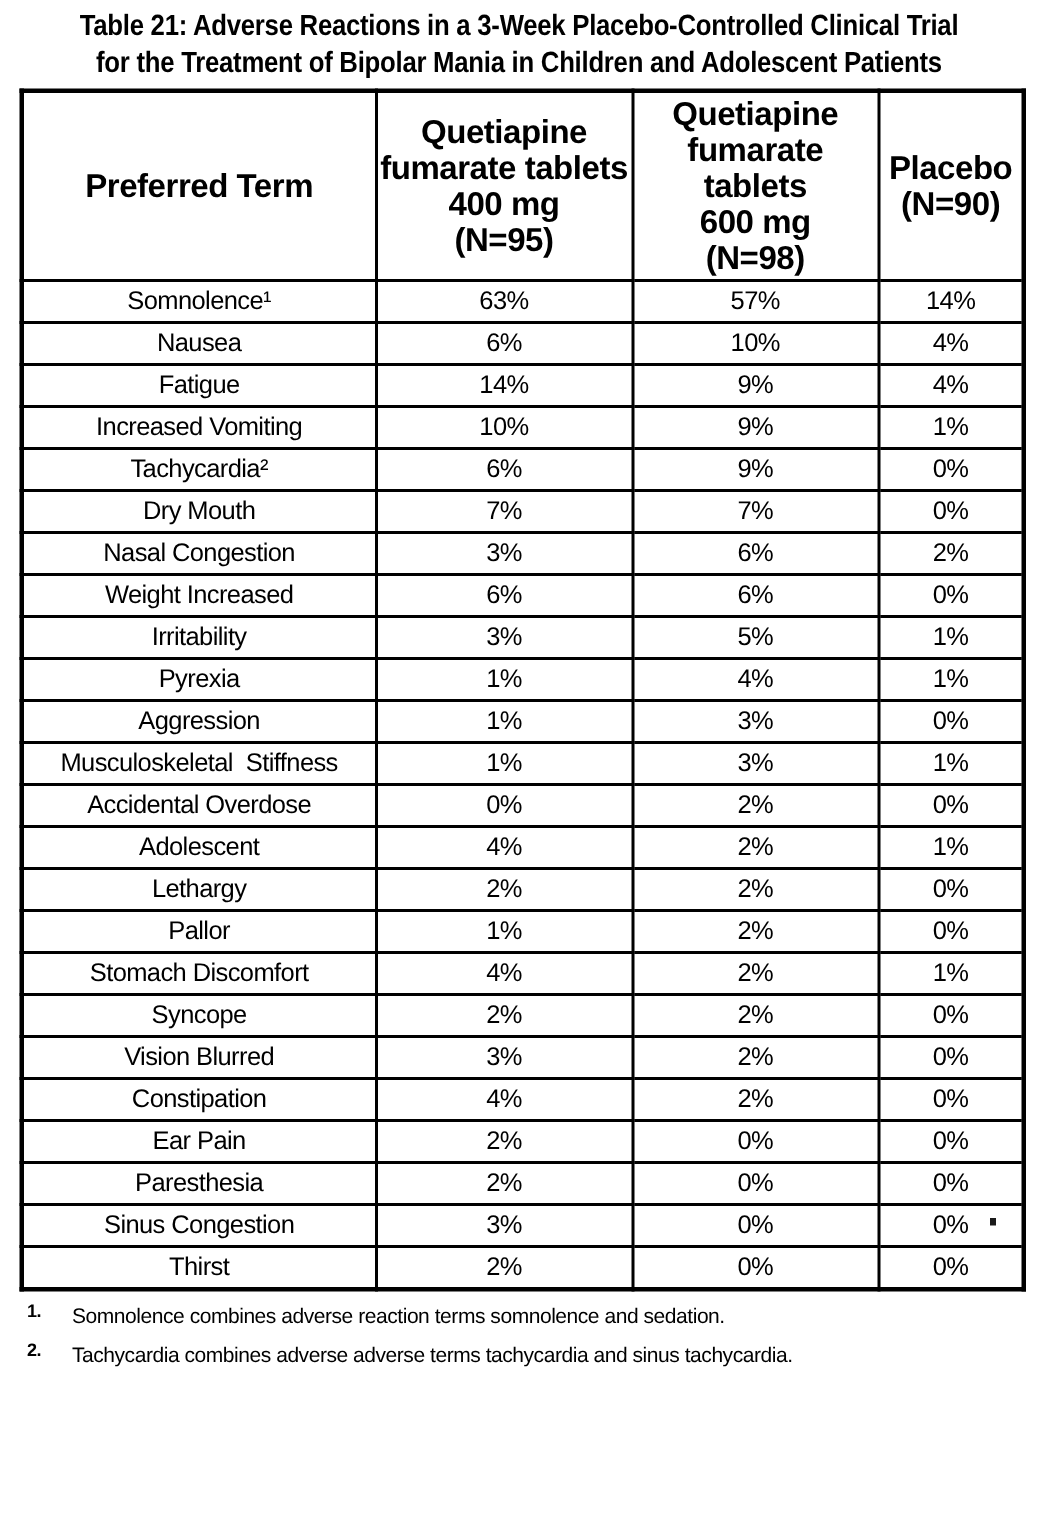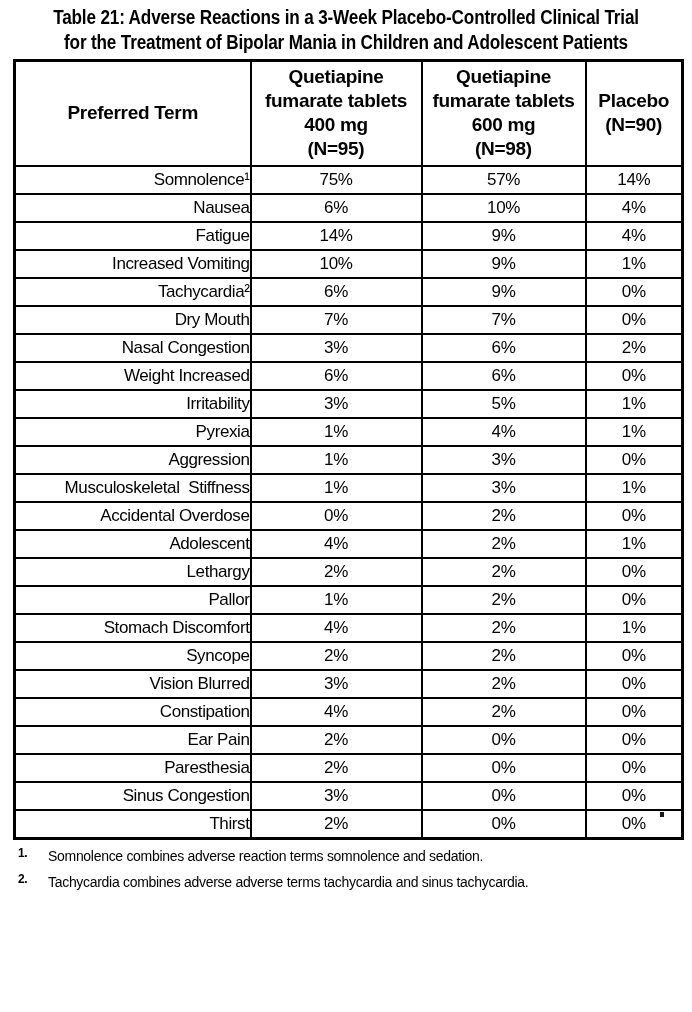--- a/index.html
+++ b/index.html
@@ -35,38 +35,38 @@
     margin-top: 4px;
     width: 668px;
     border: 3px solid #000;
   }
   .ar-table th, .ar-table td {
     border: 2px solid #000;
     overflow: hidden;
   }
   .ar-table th {
     font-weight: bold;
-    font-size: 19px;
+    font-size: 22px;
     line-height: 24px;
     letter-spacing: -0.3px;
     text-align: center;
     vertical-align: middle;
     white-space: pre-line;
     height: 105px;
     padding: 2px 1px;
   }
   .ar-table td {
     height: 26px;
     font-size: 17px;
     line-height: 26px;
     letter-spacing: -0.4px;
     padding: 0;
   }
   .ar-table td.term {
-    text-align: right;
+    text-align: center;
     padding-left: 0;
     white-space: pre-wrap;
   }
   .ar-table td.val { text-align: center; }
 
   .footnotes {
     margin: 3px 0 0 18px;
     width: 600px;
   }
   .footnote { display: flex; align-items: flex-start; }
@@ -122,21 +122,21 @@
 600 mg
 (N=98)</th>
         <th>Placebo
 (N=90)</th>
       </tr>
     </thead>
     <tbody>
 
         <tr>
           <td class="term">Somnolence¹</td>
-          <td class="val">75%</td>
+          <td class="val">63%</td>
           <td class="val">57%</td>
           <td class="val">14%</td>
         </tr>
 
 
         <tr>
           <td class="term">Nausea</td>
           <td class="val">6%</td>
           <td class="val">10%</td>
           <td class="val">4%</td>

